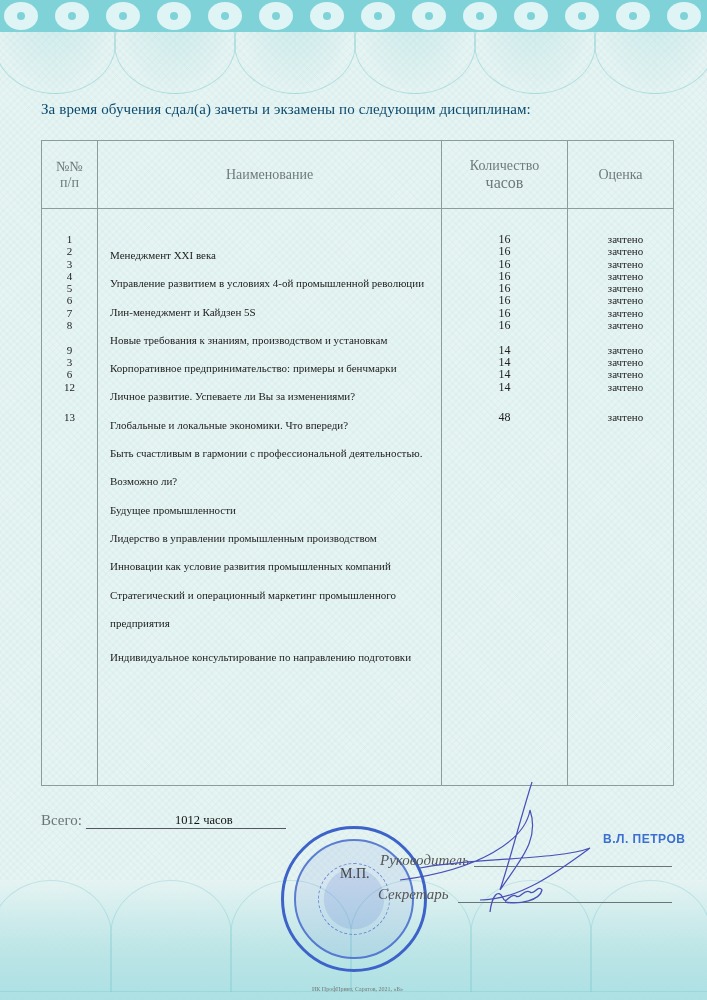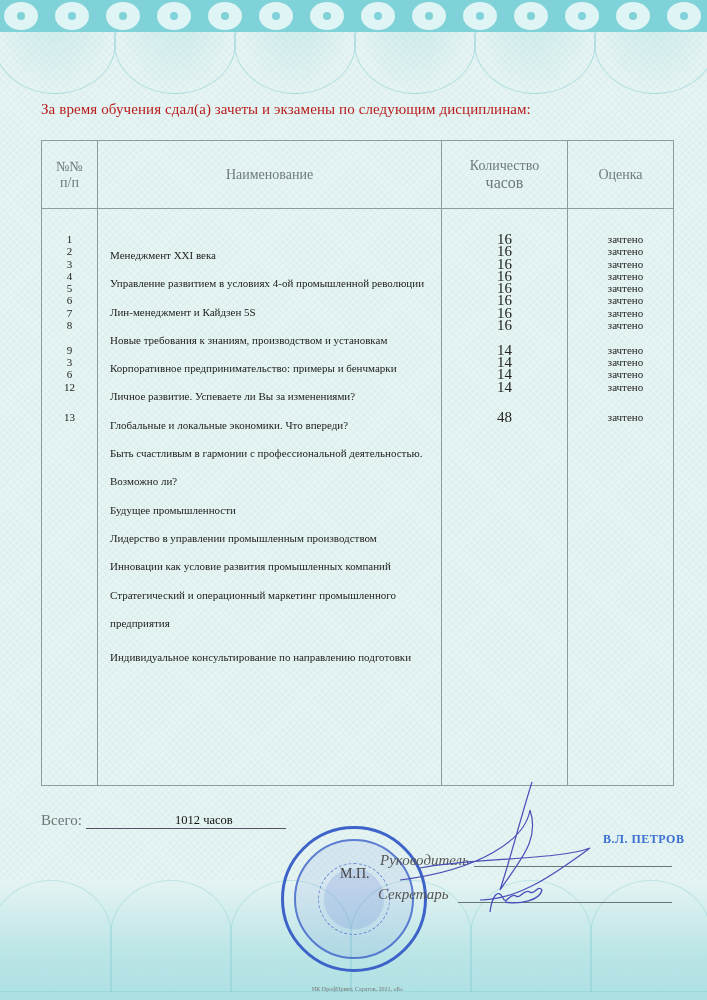--- a/index.html
+++ b/index.html
@@ -40,21 +40,21 @@
   .bottom-band {
     position:absolute; left:0; top:880px; width:707px; height:120px;
     background:linear-gradient(#e6f4f3, #b8e4e6 60%, #a7dfe2);
     opacity:0.9;
   }
   .bottom-band .sc {
     position:absolute; top:0; width:120px; height:110px; border-radius:50% 50% 0 0;
     border:1px solid rgba(110,195,200,0.35);
   }
   .intro {
-    position:absolute; left:41px; top:101px; font-size:15px; color:#b91c1c;
+    position:absolute; left:41px; top:101px; font-size:15px; color:#0c4a6e;
     letter-spacing:0.1px;
   }
   table.grid {
     position:absolute; left:41px; top:140px; width:632px; height:646px;
     border-collapse:collapse; table-layout:fixed;
   }
   table.grid td, table.grid th {
     border:1px solid #8c9c9c; padding:0; vertical-align:top;
   }
   table.grid th {
@@ -87,21 +87,21 @@
   .seal::before {
     content:""; position:absolute; inset:10px; border-radius:50%; border:2px solid rgba(61,99,201,0.8);
   }
   .seal::after {
     content:""; position:absolute; inset:34px; border-radius:50%; border:1px dashed rgba(61,99,201,0.7);
   }
   .mp { position:absolute; left:340px; top:866px; font-size:14px; color:#444; }
   .sig-label { position:absolute; font-size:15px; font-style:italic; color:#555; }
   .sig-line { position:absolute; border-bottom:1px solid #6a7575; }
   .stamp-name {
-    position:absolute; left:603px; top:832px; font-family:Liberation Serif, serif;
+    position:absolute; left:603px; top:832px; font-family:Liberation Sans, sans-serif;
     font-weight:bold; font-size:12px; color:#3b6fd0; letter-spacing:0.5px;
   }
   .footer { position:absolute; left:312px; top:986px; font-size:6px; color:#777; }
   svg.signs { position:absolute; left:0; top:0; }
 </style>
 </head>
 <body>
 
 <div class="bg-texture"></div>
 
@@ -197,21 +197,21 @@
           <span class="r">Будущее промышленности</span>
           <span class="r">Лидерство в управлении промышленным производством</span>
           <span class="r">Инновации как условие развития промышленных компаний</span>
           <span class="r">Стратегический и операционный маркетинг промышленного</span>
           <span class="r">предприятия</span>
           <span class="gap2"></span>
           <span class="r">Индивидуальное консультирование по направлению подготовки</span>
         </div>
       </td>
       <td class="c-hours">
-        <div class="rows" style="font-size:15px">
+        <div class="rows" style="font-size:12px">
           <span class="r">16</span>
           <span class="r">16</span>
           <span class="r">16</span>
           <span class="r">16</span>
           <span class="r">16</span>
           <span class="r">16</span>
           <span class="r">16</span>
           <span class="r">16</span>
           <span class="gap"></span>
           <span class="r">14</span>

